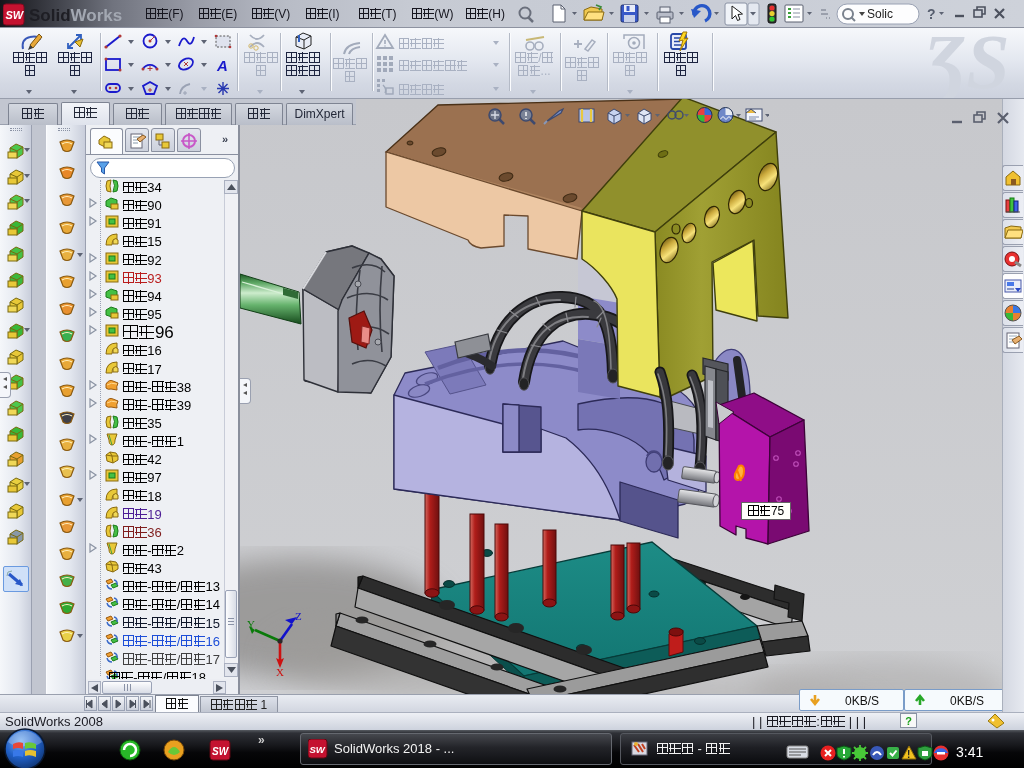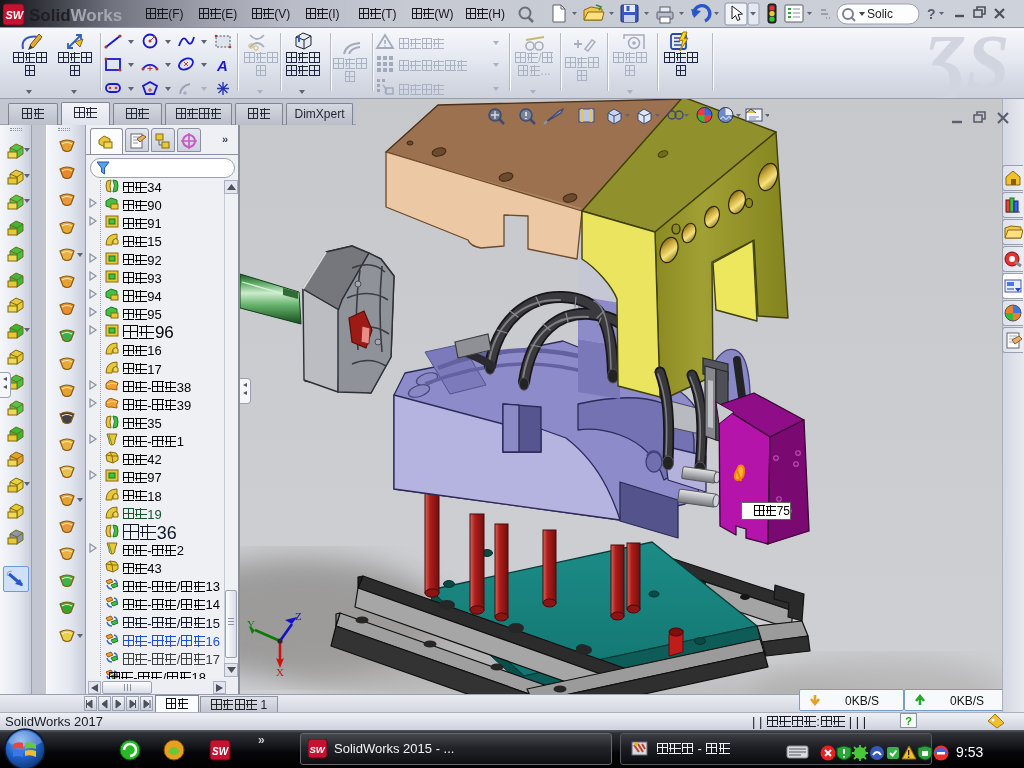--- a/index.html
+++ b/index.html
@@ -825,21 +825,21 @@
       <rect x="5" y="6" width="6" height="5" fill="#44c044" stroke="#1a7a1a"></rect>
     </svg>
     <div class="ab" style="left:122px;top:250.60000000000002px;white-space:nowrap"><span style="font-size:13px;color:#000000"><i class="z"></i><i class="z z2"></i>92</span></div>
     <svg class="ab" style="left:88px;top:270.75px" width="10" height="10">
       <path d="M2,1 L8,5 L2,9 Z" fill="none" stroke="#8a92a2" stroke-width="1.2"></path>
     </svg>
     <svg class="ab" style="left:104px;top:267.75px" width="17" height="17">
       <rect x="2" y="3" width="12" height="11" fill="#e8c838" stroke="#8a6a10"></rect>
       <rect x="5" y="6" width="6" height="5" fill="#44c044" stroke="#1a7a1a"></rect>
     </svg>
-    <div class="ab" style="left:122px;top:268.75px;white-space:nowrap"><span style="font-size:13px;color:#000000"><i class="z"></i><i class="z z2"></i>93</span></div>
+    <div class="ab" style="left:122px;top:268.75px;white-space:nowrap"><span style="font-size:13px;color:#b91c1c"><i class="z"></i><i class="z z2"></i>93</span></div>
     <svg class="ab" style="left:88px;top:288.9px" width="10" height="10">
       <path d="M2,1 L8,5 L2,9 Z" fill="none" stroke="#8a92a2" stroke-width="1.2"></path>
     </svg>
     <svg class="ab" style="left:104px;top:285.9px" width="17" height="17">
       <path d="M2,6 L7,3 L13,5 L13,10 L8,13 L2,11 Z" fill="#44c044" stroke="#1a7a1a"></path>
       <rect x="7" y="9" width="7" height="5" fill="#e8c838" stroke="#8a6a10"></rect>
     </svg>
     <div class="ab" style="left:122px;top:286.9px;white-space:nowrap"><span style="font-size:13px;color:#000"><i class="z"></i><i class="z z2"></i>94</span></div>
     <svg class="ab" style="left:88px;top:307.04999999999995px" width="10" height="10">
       <path d="M2,1 L8,5 L2,9 Z" fill="none" stroke="#8a92a2" stroke-width="1.2"></path>
@@ -911,26 +911,26 @@
     <div class="ab" style="left:122px;top:468.4px;white-space:nowrap"><span style="font-size:13px;color:#000"><i class="z"></i><i class="z z2"></i>97</span></div>
     <svg class="ab" style="left:104px;top:485.54999999999995px" width="17" height="17">
       <path d="M2,14 Q2,3 13,3 L13,8 Q8,8 8,14 Z" fill="#e8c838" stroke="#8a6a10"></path>
       <path d="M9,9 Q12,6 14,9 L14,13 L9,13 Z" fill="#f0d858" stroke="#8a6a10"></path>
     </svg>
     <div class="ab" style="left:122px;top:486.54999999999995px;white-space:nowrap"><span style="font-size:13px;color:#000"><i class="z"></i><i class="z z2"></i>18</span></div>
     <svg class="ab" style="left:104px;top:503.7px" width="17" height="17">
       <path d="M2,14 Q2,3 13,3 L13,8 Q8,8 8,14 Z" fill="#e8c838" stroke="#8a6a10"></path>
       <path d="M9,9 Q12,6 14,9 L14,13 L9,13 Z" fill="#f0d858" stroke="#8a6a10"></path>
     </svg>
-    <div class="ab" style="left:122px;top:504.7px;white-space:nowrap"><span style="font-size:13px;color:#14532d"><i class="z"></i><i class="z z2"></i>19</span></div>
+    <div class="ab" style="left:122px;top:504.7px;white-space:nowrap"><span style="font-size:13px;color:#4c1d95"><i class="z"></i><i class="z z2"></i>19</span></div>
     <svg class="ab" style="left:104px;top:521.8499999999999px" width="17" height="17">
       <path d="M3,4 Q1,9 3,14 L7,15 Q5,9 7,3 Z" fill="#e8c838" stroke="#8a6a10"></path>
       <path d="M9,3 Q12,8 9,15 L13,14 Q15,9 13,4 Z" fill="#44c044" stroke="#1a7a1a"></path>
     </svg>
-    <div class="ab" style="left:122px;top:522.8499999999999px;white-space:nowrap"><span style="font-size:18px;color:#0f172a"><i class="z"></i><i class="z z2"></i>36</span></div>
+    <div class="ab" style="left:122px;top:522.8499999999999px;white-space:nowrap"><span style="font-size:13px;color:#7f1d1d"><i class="z"></i><i class="z z2"></i>36</span></div>
     <svg class="ab" style="left:88px;top:543.0px" width="10" height="10">
       <path d="M2,1 L8,5 L2,9 Z" fill="none" stroke="#8a92a2" stroke-width="1.2"></path>
     </svg>
     <svg class="ab" style="left:104px;top:540.0px" width="17" height="17">
       <path d="M3,3 L13,3 L11,9 Q11,14 8,14 Q5,14 5,9 Z" fill="#e8c838" stroke="#8a6a10"></path>
       <path d="M5,4 L8,14" stroke="#44a044"></path>
     </svg>
     <div class="ab" style="left:122px;top:541.0px;white-space:nowrap"><span style="font-size:13px;color:#000"><i class="z"></i><i class="z z2"></i>-<i class="z"></i><i class="z z2"></i>2</span></div>
     <svg class="ab" style="left:104px;top:558.15px" width="17" height="17">
       <path d="M2,6 L6,3 L12,4 L14,7 L14,11 L9,14 L3,12 Z" fill="#e8c838" stroke="#8a6a10"></path>
@@ -1013,38 +1013,38 @@
     <svg class="ab" style="left:126px;top:697px" width="13" height="14">
       <path d="M4,3 L4,11 L9,7 Z M9.5,3 v8" fill="#4a505c" stroke="#4a505c"></path>
     </svg>
     <div class="ab" style="left:140px;top:696px;width:13px;height:15px;background:linear-gradient(180deg,#f2f4f8,#ccd1dc);border:1px solid #9aa2b4"></div>
     <svg class="ab" style="left:140px;top:697px" width="13" height="14">
       <path d="M4,3 L4,11 L9,7 Z M10,3 v8" fill="#4a505c" stroke="#4a505c"></path>
     </svg>
     <div class="ab" style="left:155px;top:695px;width:44px;height:17px;background:#fbfcfe;border:1px solid #7e8492;border-bottom:none;text-align:center;font-size:12px;color:#111;padding-top:1px"><i class="z"></i><i class="z z2"></i></div>
     <div class="ab" style="left:200px;top:696px;width:78px;height:16px;background:linear-gradient(180deg,#dde1ea,#c2c7d2);border:1px solid #8e94a2;border-bottom:none;text-align:center;font-size:12px;color:#222;padding-top:1px"><i class="z"></i><i class="z z2"></i><i class="z"></i><i class="z z2"></i> 1</div>
     <div class="ab" style="left:0;top:712px;width:1024px;height:18px;background:linear-gradient(180deg,#eef0f5,#cdd2dd);border-top:1px solid #aab0be"></div>
-    <div class="ab" style="left:5px;top:714px;font-size:13px;color:#1a1a22">SolidWorks 2017</div>
+    <div class="ab" style="left:5px;top:714px;font-size:13px;color:#1a1a22">SolidWorks 2008</div>
     <div class="ab" style="left:752px;top:714px;font-size:13px;color:#1a1a22">| | <i class="z"></i><i class="z z2"></i><i class="z"></i><i class="z z2"></i>:<i class="z"></i><i class="z z2"></i> | | |</div>
     <div class="ab" style="left:900px;top:713px;width:17px;height:15px;background:#f8f8f8;border:1px solid #8a92a4;text-align:center;font-size:11px;font-weight:bold;color:#18a018;line-height:14px">?</div>
     <svg class="ab" style="left:985px;top:712px" width="22" height="17">
       <path d="M3,9 L10,2 L19,11 L12,16 Z" fill="#f0c030" stroke="#9a7a10"></path>
       <circle cx="8" cy="8" r="1.5" fill="#fff"></circle>
     </svg>
     <div class="ab" style="left:799px;top:689px;width:105px;height:22px;background:#f6fafd;border:1px solid #7a9cc8;border-radius:2px"></div>
 <div class="ab" style="left:904px;top:689px;width:105px;height:22px;background:#f6fafd;border:1px solid #7a9cc8;border-radius:2px"></div>
 <svg class="ab" style="left:808px;top:693px" width="14" height="14">
       <path d="M7,2 V9 M3,6 L7,11 L11,6" stroke="#e8a020" stroke-width="2.6" fill="none"></path>
     </svg>
 <svg class="ab" style="left:913px;top:693px" width="14" height="14">
       <path d="M7,12 V5 M3,8 L7,3 L11,8" stroke="#28a828" stroke-width="2.6" fill="none"></path>
     </svg>
 <div class="ab" style="left:845px;top:694px;font-size:12px;color:#111">0KB/S</div>
 <div class="ab" style="left:950px;top:694px;font-size:12px;color:#111">0KB/S</div>
-    <div class="ab" style="left:741px;top:502px;width:50px;height:18px;background:#fffffb;border:1px solid #646464;font-size:12px;color:#000;text-align:right;padding-top:1px"><i class="z"></i><i class="z z2"></i>75</div>
+    <div class="ab" style="left:741px;top:502px;width:50px;height:18px;background:#fffffb;border:1px solid #646464;font-size:12px;color:#000;text-align:center;padding-top:1px"><i class="z"></i><i class="z z2"></i>75</div>
     <div class="ab" style="left:1002px;top:99px;width:22px;height:613px;background:linear-gradient(90deg,#d4d8e2,#e6e9f0);border-left:1px solid #aab0bc"></div>
     <div class="ab" style="left:1002px;top:165px;width:21px;height:26px;background:linear-gradient(90deg,#dde1ea,#eceef4);border:1px solid #9aa0b0;border-right:none;border-radius:3px 0 0 3px"></div>
     <svg class="ab" style="left:1003px;top:168px" width="20" height="20">
       <path d="M3,9 L10,3 L17,9 V17 H3 Z" fill="#f0c030" stroke="#8a6a10"></path>
       <rect x="8" y="11" width="5" height="6" fill="#8a5a20"></rect>
     </svg>
     <div class="ab" style="left:1002px;top:192px;width:21px;height:26px;background:linear-gradient(90deg,#dde1ea,#eceef4);border:1px solid #9aa0b0;border-right:none;border-radius:3px 0 0 3px"></div>
     <svg class="ab" style="left:1003px;top:195px" width="20" height="20">
       <rect x="3" y="5" width="4" height="12" fill="#e84040" stroke="#7a1010"></rect>
       <rect x="7" y="3" width="4" height="14" fill="#40c040" stroke="#107a10"></rect>
@@ -1115,21 +1115,21 @@
       <path d="M50,14 Q56,4 62,14 Q56,20 50,14" fill="#68c838"></path>
 <rect x="92" y="2" width="20" height="20" rx="3" fill="#c41230" stroke="#5e0812"></rect>
       <text x="94" y="17" font-size="10" font-weight="bold" fill="#fff" font-style="italic">SW</text>
 </svg>
     <div class="ab" style="left:258px;top:733px;font-size:12px;color:#ccc;font-weight:bold">»</div>
     <div class="ab" style="left:300px;top:733px;width:312px;height:32px;background:linear-gradient(180deg,#46484e,#232429 45%,#0e0f12);border:1px solid #65686f;border-radius:3px"></div>
     <svg class="ab" style="left:308px;top:739px" width="20" height="20">
       <rect x="0" y="0" width="19" height="19" rx="3" fill="#c41230" stroke="#5e0812"></rect>
       <text x="1.5" y="14" font-size="9.5" font-weight="bold" fill="#fff" font-style="italic">SW</text>
     </svg>
-    <div class="ab" style="left:334px;top:741px;font-size:13px;color:#f2f2f2">SolidWorks 2015 - ...</div>
+    <div class="ab" style="left:334px;top:741px;font-size:13px;color:#f2f2f2">SolidWorks 2018 - ...</div>
     <div class="ab" style="left:620px;top:733px;width:312px;height:32px;background:linear-gradient(180deg,#3c3e44,#1e1f24 45%,#0a0b0e);border:1px solid #55585f;border-radius:3px"></div>
     <svg class="ab" style="left:630px;top:739px" width="20" height="20">
       <rect x="2" y="3" width="15" height="13" fill="#d8d8e2" stroke="#667"></rect>
       <path d="M4,6 l5,7 M8,5 l5,8 M12,5 l3,5" stroke="#c04020" stroke-width="2"></path>
       <circle cx="6" cy="5" r="2" fill="#e8b030"></circle>
     </svg>
     <div class="ab" style="left:656px;top:741px;font-size:13px;color:#f2f2f2"><i class="z"></i><i class="z z2"></i><i class="z"></i> - <i class="z"></i><i class="z z2"></i></div>
     <svg class="ab" style="left:786px;top:744px" width="24" height="16">
       <rect x="1" y="2" width="21" height="12" rx="2" fill="#d8dce4" stroke="#888"></rect>
       <path d="M3,5 h17 M3,8 h17 M3,11 h12" stroke="#555" stroke-width="1.2"></path>
@@ -1160,13 +1160,13 @@
     </svg>
     <svg class="ab" style="left:917.2px;top:745px" width="16" height="16">
       <path d="M8,1 L15,3 V9 Q15,13 8,15 Q1,13 1,9 V3 Z" fill="#30a040" stroke="#0a5a14"></path>
       <rect x="5" y="6" width="6" height="5" fill="#fff"></rect>
     </svg>
     <svg class="ab" style="left:933.4px;top:745px" width="16" height="16">
       <circle cx="8" cy="8" r="7.5" fill="#e83030"></circle>
       <path d="M1,8 A7.5,7.5 0 0 1 15,8 Z" fill="#3868e8"></path>
       <rect x="4" y="7" width="8" height="2.5" fill="#fff"></rect>
     </svg>
-    <div class="ab" style="left:956px;top:744px;font-size:14px;color:#fff">9:53</div>
+    <div class="ab" style="left:956px;top:744px;font-size:14px;color:#fff">3:41</div>
   </div>
 </body></html>

